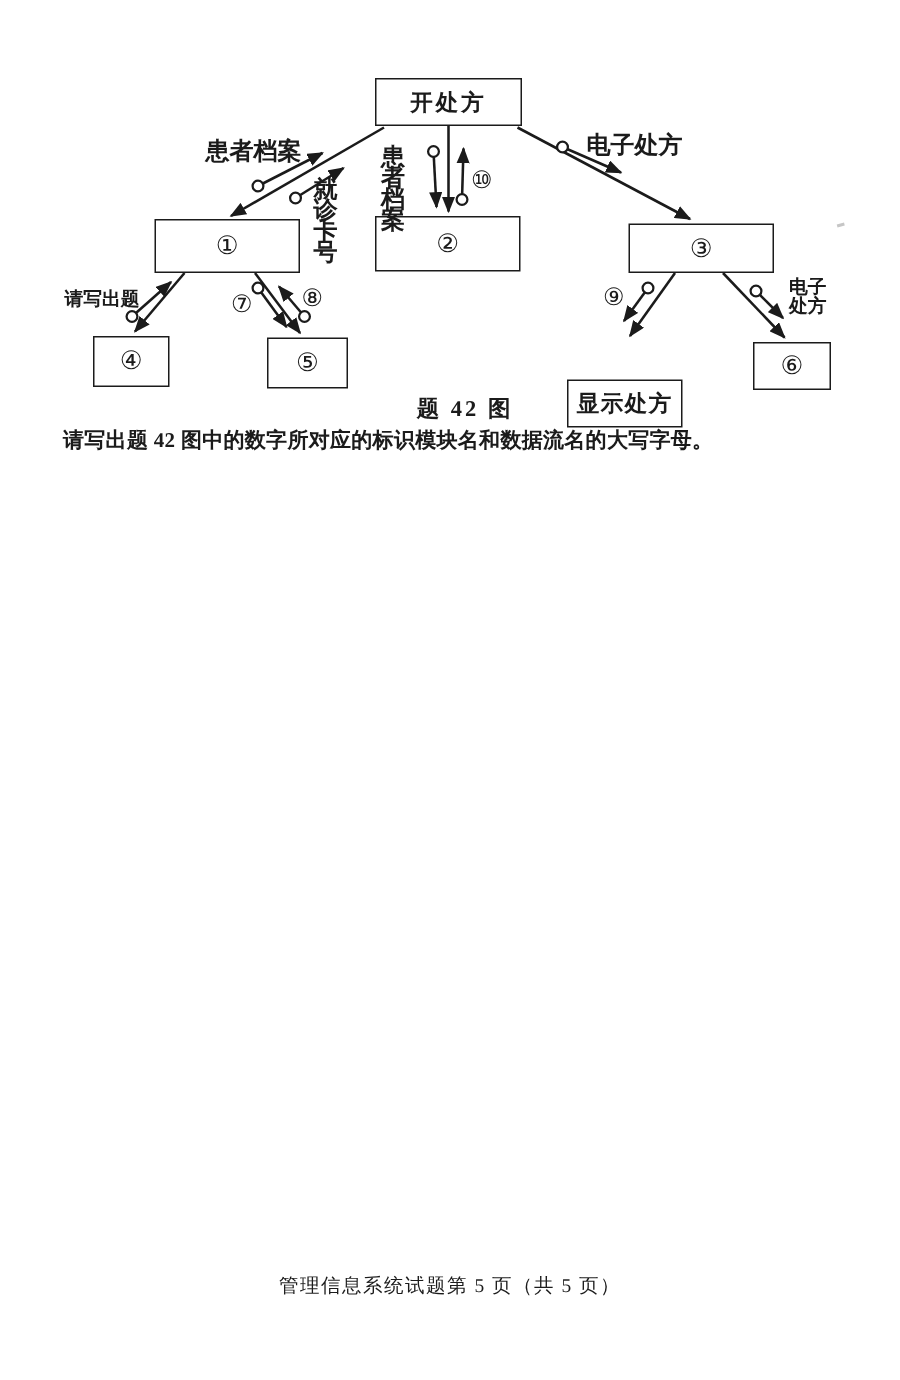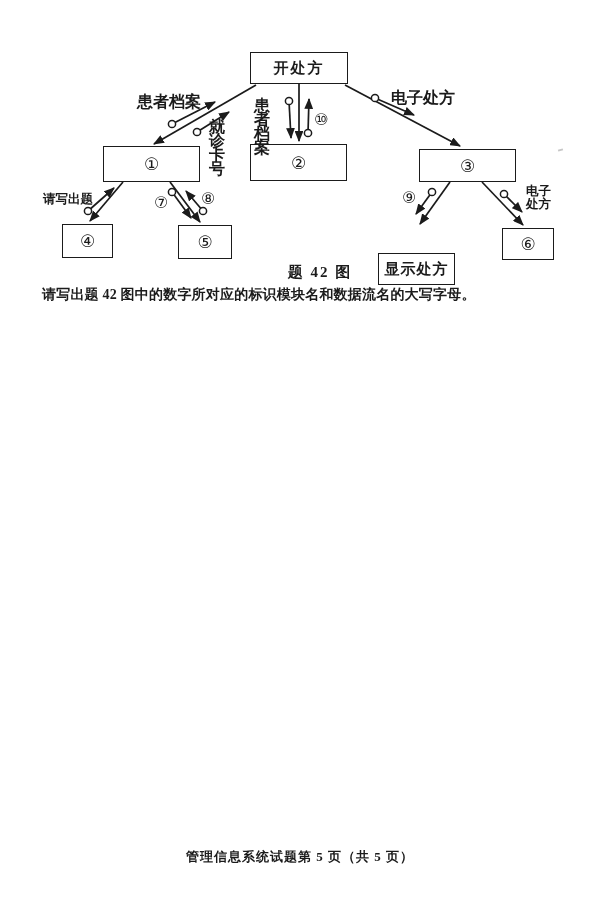--- a/index.html
+++ b/index.html
@@ -20,26 +20,26 @@
             white-space:pre-line; color:var(--ink); }
   .flabel.small { font-size:12.5px; line-height:13px; }
   .flabel.center { text-align:left; }
   .cnum { position:absolute; font-family:"DejaVu Sans", sans-serif; font-size:16px;
           line-height:16px; font-weight:400; color:var(--ink); }
 
   .stroke { stroke:var(--ink); stroke-width:1.7; fill:none; }
   .tail { stroke:var(--ink); stroke-width:1.5; fill:var(--paper); }
   #ah path { fill:var(--ink); }
 
-  .caption { position:absolute; left:260px; top:263px; width:120px; text-align:center;
+  .caption { position:absolute; left:250px; top:263px; width:120px; text-align:center;
              font-size:15px; font-weight:700; letter-spacing:2px; }
   .question { position:absolute; left:42px; top:285px; width:460px; margin:0;
               font-size:14px; font-weight:700; line-height:19px; letter-spacing:0.2px;font-family:Liberation Serif, serif; }
   .footer { position:absolute; left:0; top:848px; width:600px; text-align:center;
-            font-size:13px; font-weight:700; letter-spacing:1px; }
+            font-size:13px; font-weight:400; letter-spacing:1px; }
   .speck { position:absolute; left:558px; top:149px; width:5px; height:2px;
            background:#c6c6c6; transform:rotate(-15deg); }
 </style>
 </head>
 <body>
 
 <div class="page">
 
   <div class="diagram">
 

